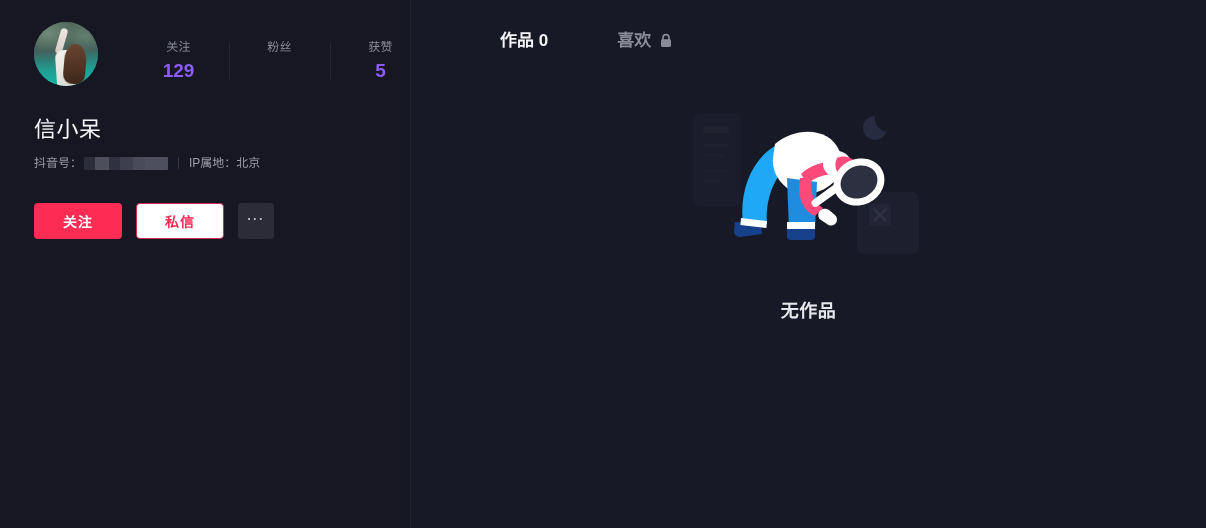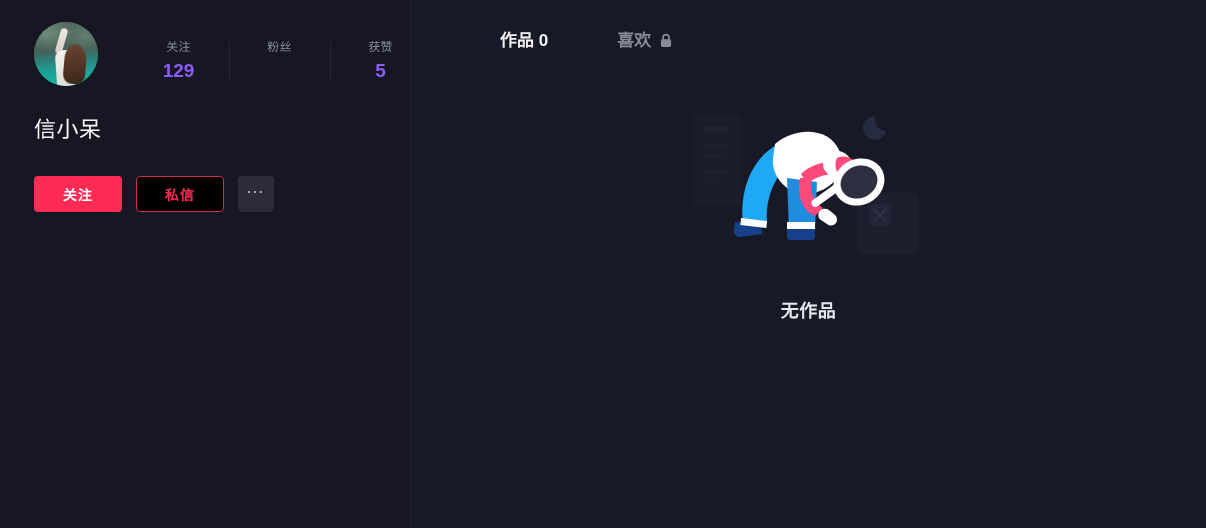--- a/index.html
+++ b/index.html
@@ -192,21 +192,21 @@
     user-select: none;
     letter-spacing: 1px;
   }
   .btn-follow {
     width: 88px;
     background: #fe2c55;
     color: #ffffff;
   }
   .btn-message {
     width: 88px;
-    background: #000000;
+    background: #ffffff;
     border-color: #c9304c;
     color: #fe2c55;
   }
   .btn-more {
     width: 36px;
     background: #2b2c38;
     color: #b9bac4;
     font-size: 13px;
     letter-spacing: 1.5px;
     padding-bottom: 6px;
@@ -296,20 +296,33 @@
         <div class="stat">
           <div class="stat-label">获赞</div>
           <div class="stat-value">5</div>
         </div>
       </div>
 
     </div>
 
     <h1 class="nickname">信小呆</h1>
 
+    <div class="meta-row">
+      <span class="meta-label">抖音号：</span>
+      <span class="redacted">
+        <i class="rb1"></i>
+          <i class="rb2"></i>
+          <i class="rb3"></i>
+          <i class="rb4"></i>
+          <i class="rb5"></i>
+          <i class="rb6"></i>
+      </span>
+      <span class="meta-sep"></span>
+      <span class="meta-ip">IP属地：北京</span>
+    </div>
 
     <div class="actions">
       <button class="btn btn-follow">关注</button>
       <button class="btn btn-message">私信</button>
       <button class="btn btn-more">···</button>
     </div>
 
   </aside>
 
   <main class="content-panel">

